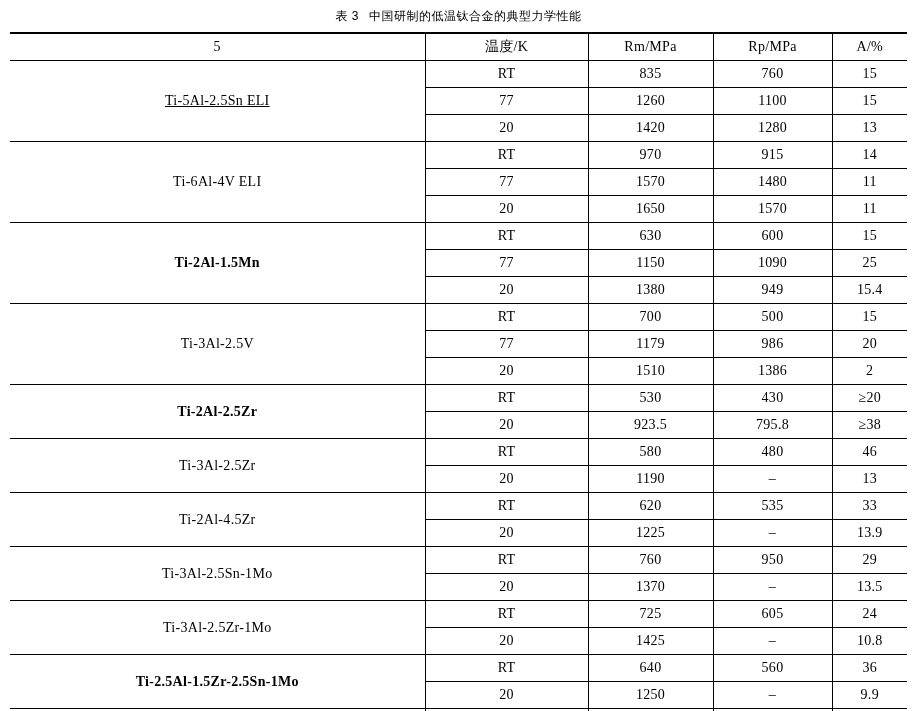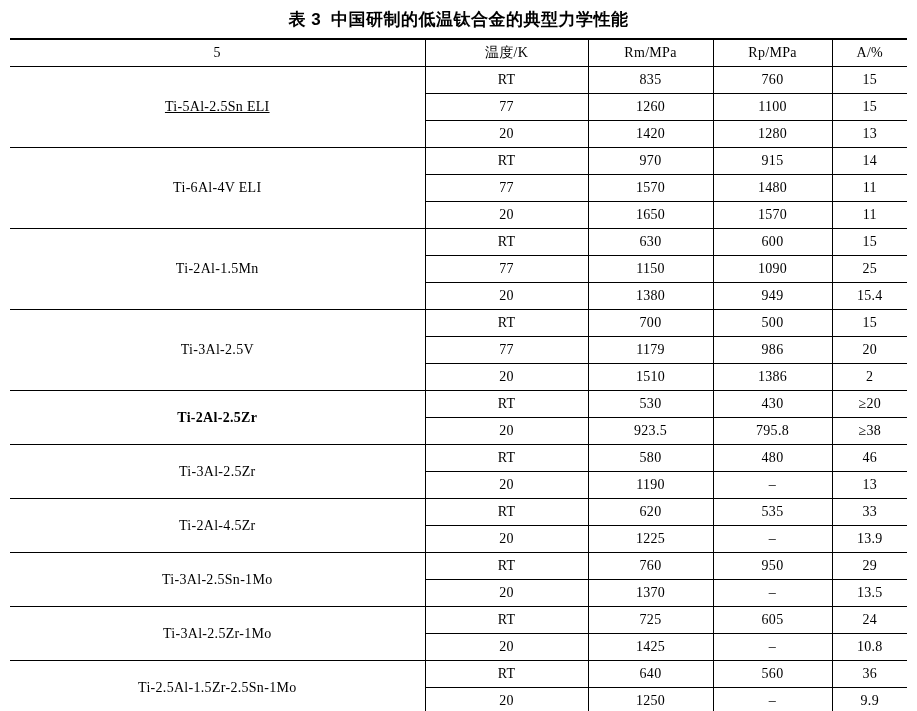--- a/index.html
+++ b/index.html
@@ -17,22 +17,22 @@
   .page {
     position: relative;
     width: 917px;
     height: 711px;
     box-sizing: border-box;
     padding: 0 10px;
   }
   .table-caption {
     text-align: center;
     font-family: "Liberation Sans", sans-serif;
-    font-weight: bold;
-    font-size: 17px;
+    font-weight: normal;
+    font-size: 12px;
     letter-spacing: 0.5px;
     padding-top: 8px;
     padding-bottom: 7px;
   }
   .table-caption .caption-num {
     margin-right: 10px;
   }
   table.data {
     border-collapse: collapse;
     width: 897px;
@@ -119,21 +119,21 @@
           <td class="vl">1480</td>
           <td class="vl">11</td>
         </tr>
         <tr class="row">
           <td class="vl">20</td>
           <td class="vl">1650</td>
           <td class="vl">1570</td>
           <td class="vl">11</td>
         </tr>
         <tr class="row">
-          <td rowspan="3" style="border-bottom: 1px solid rgb(0, 0, 0);">Ti-2Al-1.5Mn</td>
+          <td rowspan="3" style="border-bottom: 1px solid rgb(0, 0, 0); font-weight: bold;">Ti-2Al-1.5Mn</td>
           <td class="vl">RT</td>
           <td class="vl">630</td>
           <td class="vl">600</td>
           <td class="vl">15</td>
         </tr>
         <tr class="row">
           <td class="vl">77</td>
           <td class="vl">1150</td>
           <td class="vl">1090</td>
           <td class="vl">25</td>
@@ -222,21 +222,21 @@
           <td class="vl">605</td>
           <td class="vl">24</td>
         </tr>
         <tr class="row">
           <td class="vl">20</td>
           <td class="vl">1425</td>
           <td class="vl">–</td>
           <td class="vl">10.8</td>
         </tr>
         <tr class="row">
-          <td rowspan="2" style="border-bottom: 1px solid rgb(0, 0, 0);">Ti-2.5Al-1.5Zr-2.5Sn-1Mo</td>
+          <td rowspan="2" style="border-bottom: 1px solid rgb(0, 0, 0); font-weight: bold;">Ti-2.5Al-1.5Zr-2.5Sn-1Mo</td>
           <td class="vl">RT</td>
           <td class="vl">640</td>
           <td class="vl">560</td>
           <td class="vl">36</td>
         </tr>
         <tr class="row">
           <td class="vl">20</td>
           <td class="vl">1250</td>
           <td class="vl">–</td>
           <td class="vl">9.9</td>

